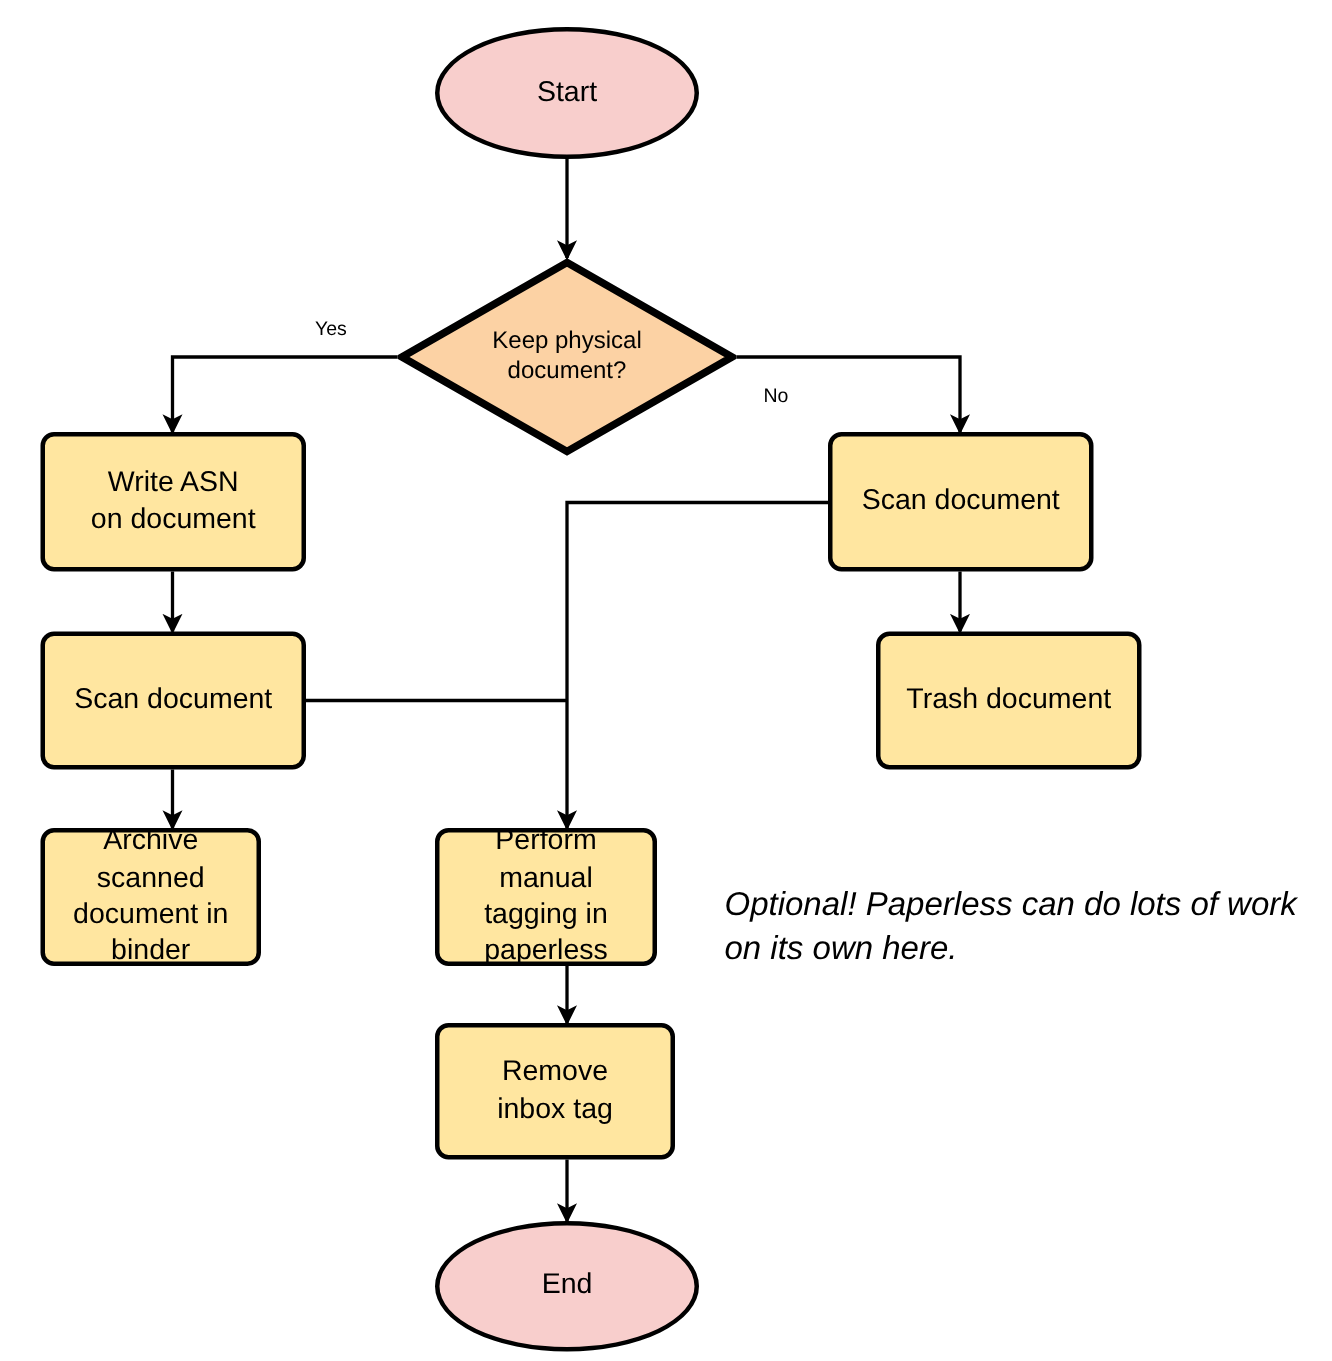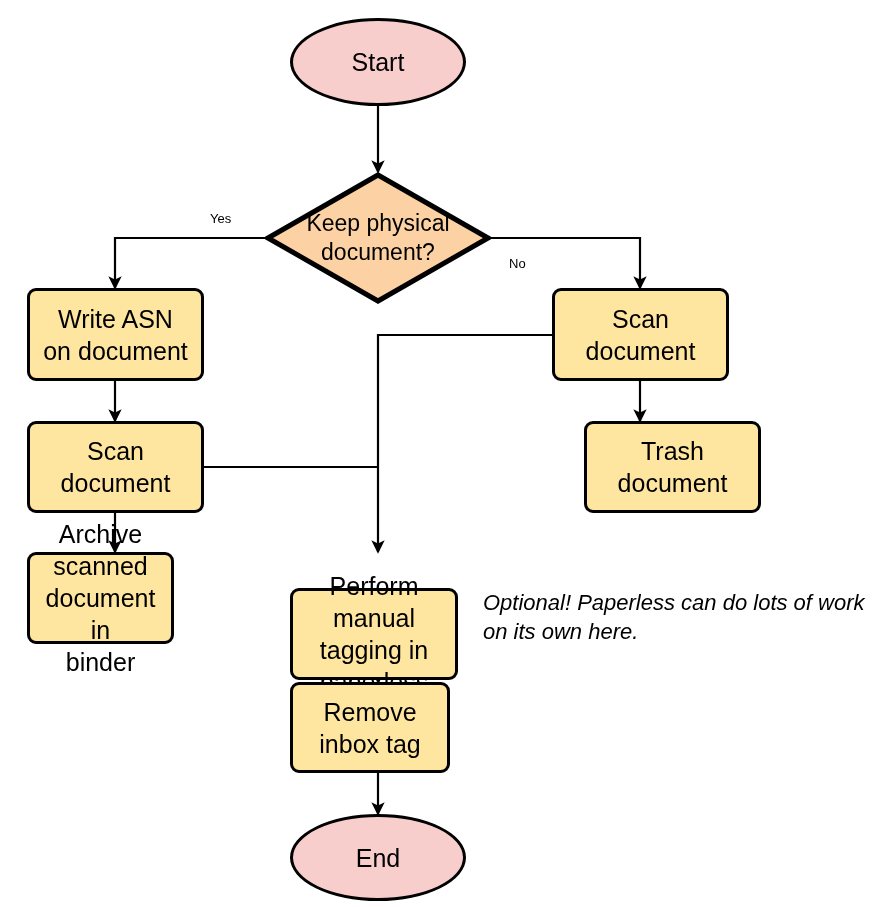--- a/index.html
+++ b/index.html
@@ -28,21 +28,21 @@
     pointer-events: none;
   }
   .node {
     position: absolute;
     box-sizing: border-box;
     display: flex;
     align-items: center;
     justify-content: center;
     text-align: center;
     color: #000000;
-    font-size: 25px;
+    font-size: 19px;
     line-height: 1.28;
     font-family: "Liberation Sans", sans-serif;
   }
   .node .label {
     display: block;
     white-space: pre-line;
     padding: 0 6px;
   }
   
   .terminator {
@@ -70,21 +70,21 @@
   .decision-text {
     position: absolute;
     left: 0;
     top: 0;
     width: 100%;
     height: 100%;
     display: flex;
     align-items: center;
     justify-content: center;
     text-align: center;
-    font-size: 23px;
+    font-size: 16px;
     line-height: 1.28;
     color: #000000;
     white-space: pre-line;
   }
   .edge-label {
     position: absolute;
     font-size: 13px;
     color: #000000;
     font-family: "Liberation Sans", sans-serif;
     white-space: nowrap;
@@ -173,21 +173,21 @@
   </div>
 
   <div class="node process" style="left:552px; top:288px; width:177px; height:93px;">
     <span class="label">Scan document</span>
   </div>
 
   <div class="node process" style="left:552px; top:421px; width:177px; height:92px;margin-left:32px;">
     <span class="label">Trash document</span>
   </div>
 
-  <div class="node process" style="left:290px; top:552px; width:168px; height:92px;margin-top:36px;">
+  <div class="node process" style="left:290px; top:552px; width:148px; height:92px;">
     <span class="label">Perform manual
 tagging in
 paperless</span>
   </div>
 
   <div class="node process" style="left:290px; top:682px; width:160px; height:91px;">
     <span class="label">Remove
 inbox tag</span>
   </div>
 

